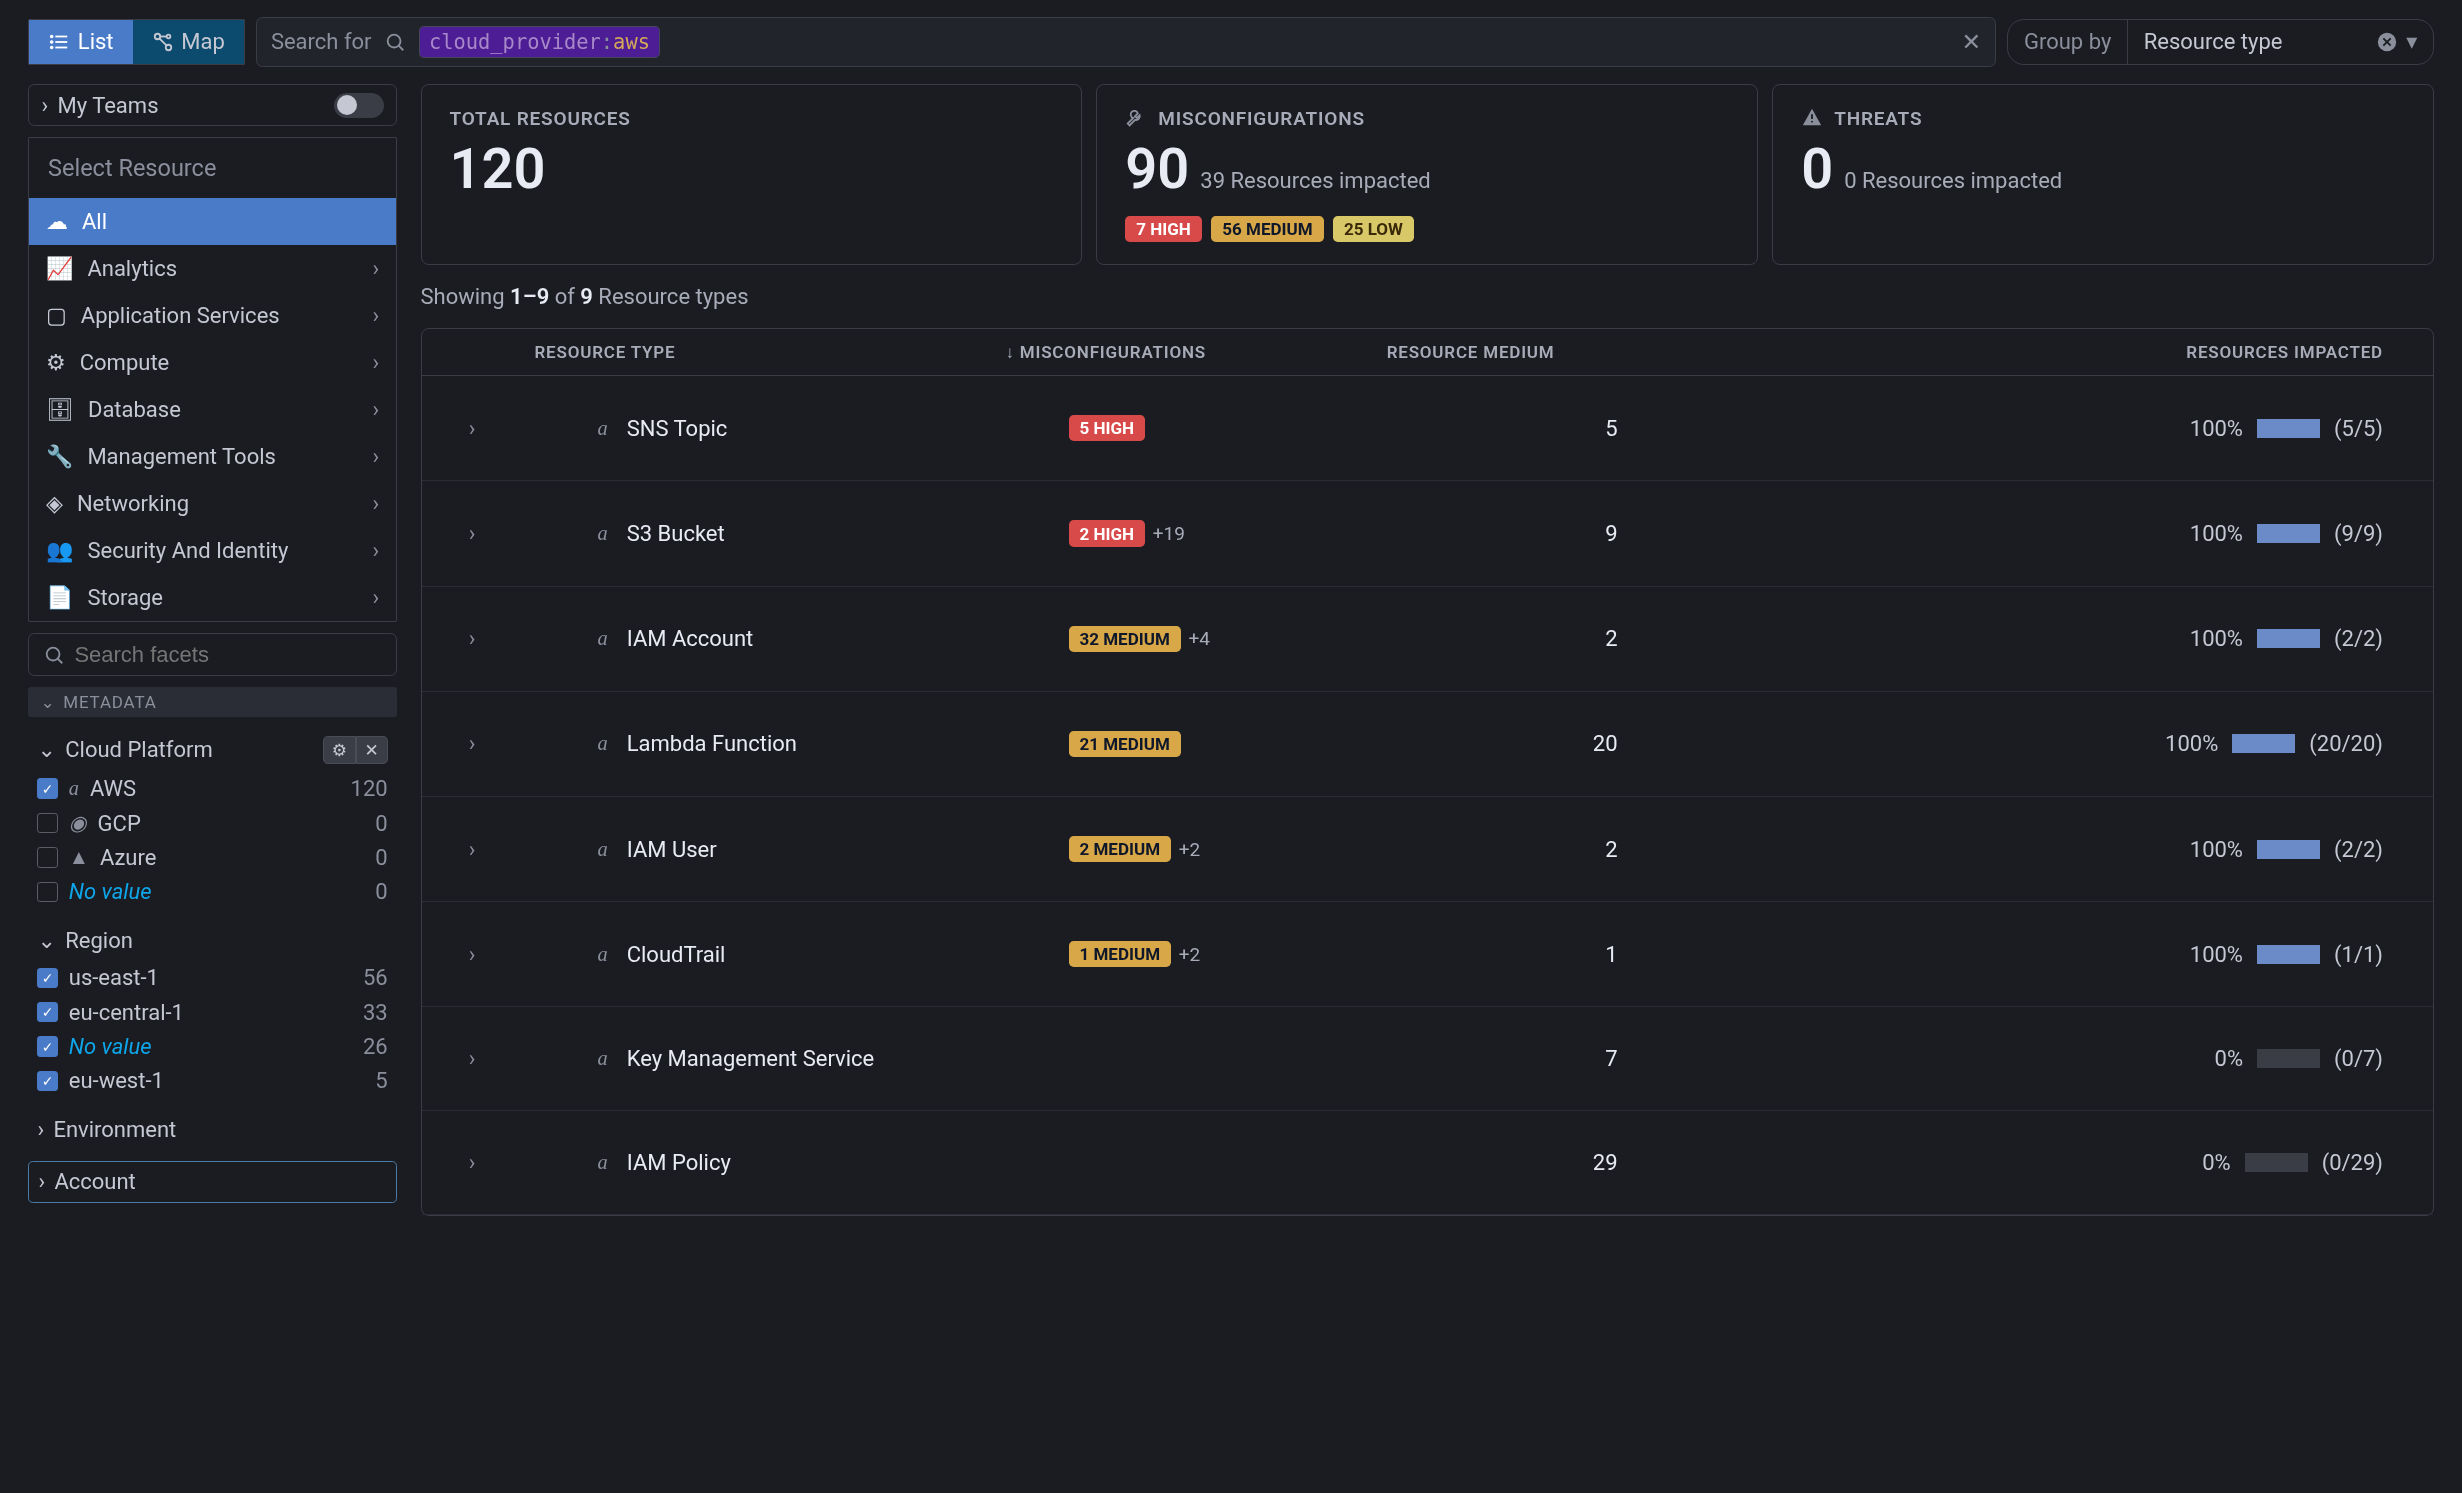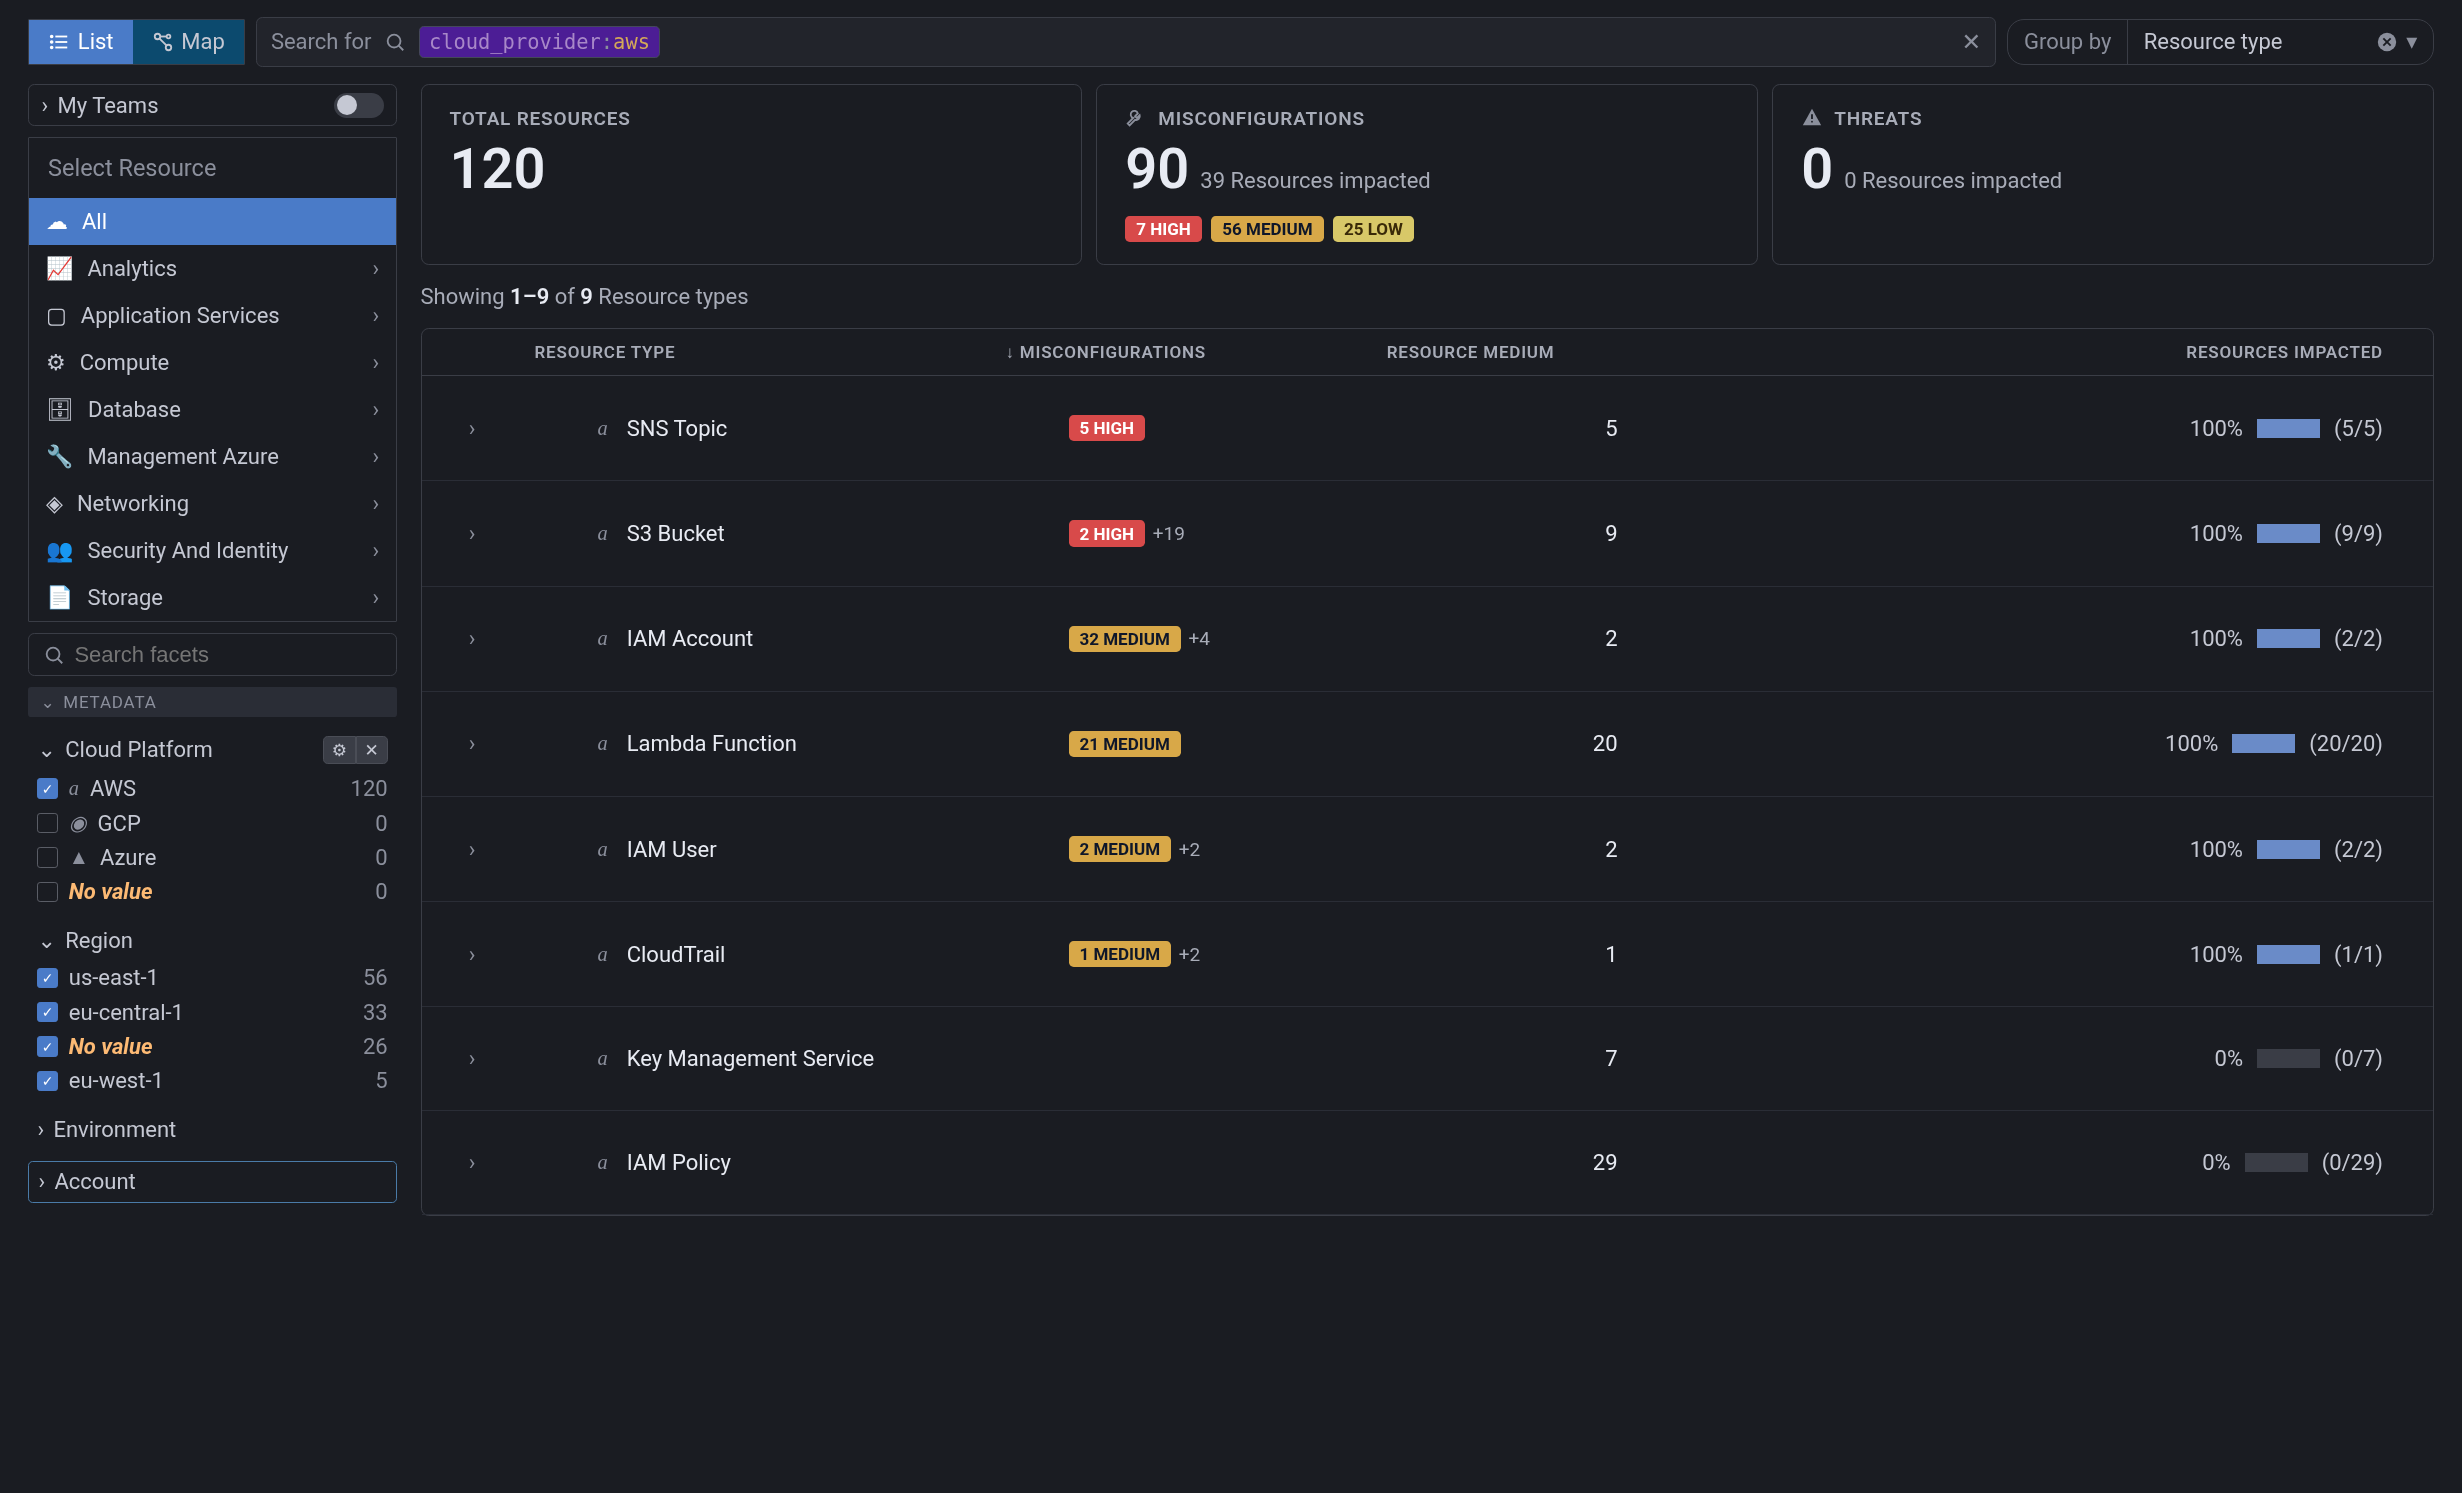--- a/index.html
+++ b/index.html
@@ -208,21 +208,21 @@
   align-items: center;
   justify-content: center;
 }
 .chk.checked {
   background: #4a7bc8;
   border-color: #4a7bc8;
   color: #fff;
   font-size: 14px;
 }
 .facet-count { color: #8b8f9c; }
-.italic { font-style: italic; color: #fdba74; font-weight: bold; }
+.italic { font-style: italic; color: #0ea5e9; }
 .content {
   flex: 1;
   display: flex;
   flex-direction: column;
   gap: 19px;
 }
 .cards {
   display: flex;
   gap: 14px;
 }
@@ -442,21 +442,21 @@
           <div class="resource-item">
             <div class="ri-left">
               <span>🗄</span>
               <span>Database</span>
             </div>
             <span class="ri-chevron">›</span>
           </div>
           <div class="resource-item">
             <div class="ri-left">
               <span>🔧</span>
-              <span>Management Azure</span>
+              <span>Management Tools</span>
             </div>
             <span class="ri-chevron">›</span>
           </div>
           <div class="resource-item">
             <div class="ri-left">
               <span>◈</span>
               <span>Networking</span>
             </div>
             <span class="ri-chevron">›</span>
           </div>

